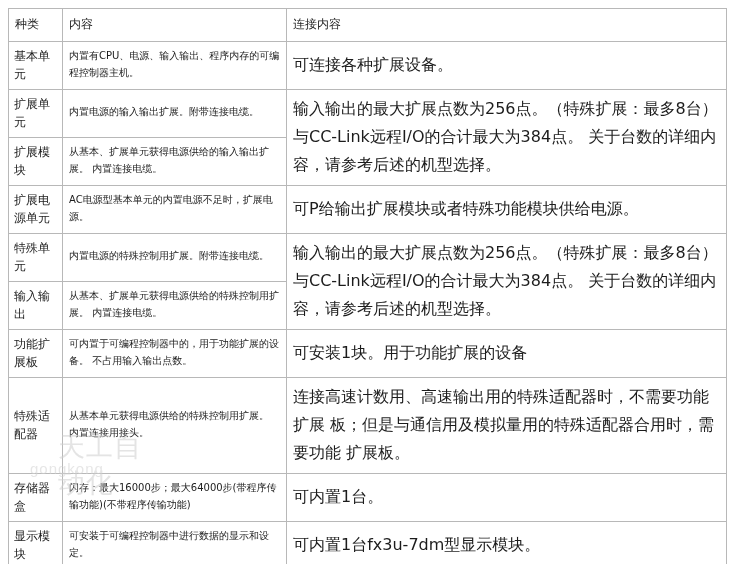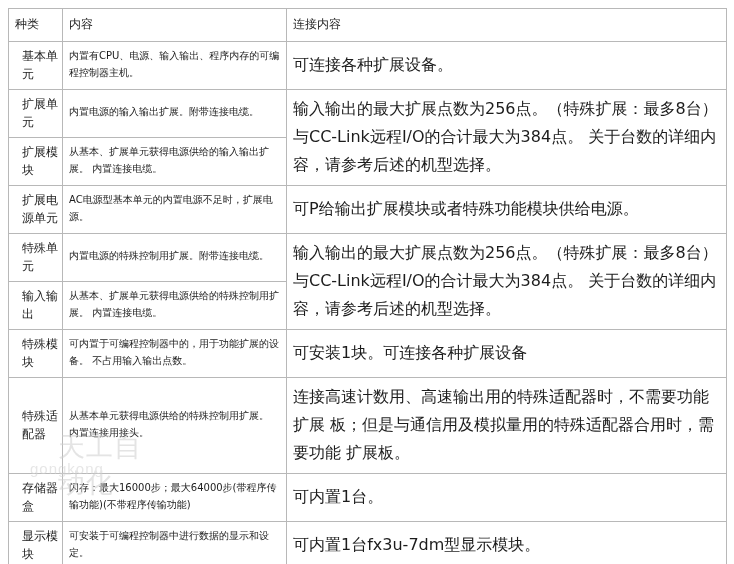--- a/index.html
+++ b/index.html
@@ -47,21 +47,21 @@
   .spec-table thead th {
     padding-top: 6px;
     padding-bottom: 7px;
     font-size: 12px;
     color: #1c1c1c;
     background: #ffffff;
   }
   td.kind-cell {
     font-size: 12px;
     line-height: 1.5;
-    padding-left: 13px;
+    padding-left: 5px;
     padding-right: 3px;
     word-break: break-all;
     margin-top: 46px;
   }
   td.content-cell {
     font-size: 10px;
     line-height: 1.65;
   }
   td.conn-cell {
     font-size: 16px;
@@ -140,23 +140,23 @@
       <tr>
         <td class="kind-cell">特殊单元</td>
         <td class="content-cell">内置电源的特殊控制用扩展。附带连接电缆。</td>
         <td class="conn-cell" rowspan="2">输入输出的最大扩展点数为256点。（特殊扩展：最多8台）与CC-Link远程I/O的合计最大为384点。 关于台数的详细内容，请参考后述的机型选择。</td>
       </tr>
       <tr>
         <td class="kind-cell">输入输出</td>
         <td class="content-cell">从基本、扩展单元获得电源供给的特殊控制用扩展。 内置连接电缆。</td>
       </tr>
       <tr>
-        <td class="kind-cell">特殊模块</td>
+        <td class="kind-cell">功能扩展板</td>
         <td class="content-cell">可内置于可编程控制器中的，用于功能扩展的设备。 不占用输入输出点数。</td>
-        <td class="conn-cell">可安装1块。可连接各种扩展设备</td>
+        <td class="conn-cell">可安装1块。用于功能扩展的设备</td>
       </tr>
       <tr>
         <td class="kind-cell">特殊适配器</td>
         <td class="content-cell">从基本单元获得电源供给的特殊控制用扩展。 内置连接用接头。</td>
         <td class="conn-cell">连接高速计数用、高速输出用的特殊适配器时，不需要功能扩展 板；但是与通信用及模拟量用的特殊适配器合用时，需要功能 扩展板。</td>
       </tr>
       <tr>
         <td class="kind-cell">存储器盒</td>
         <td class="content-cell">闪存：最大16000步；最大64000步(带程序传输功能)(不带程序传输功能)</td>
         <td class="conn-cell">可内置1台。</td>

